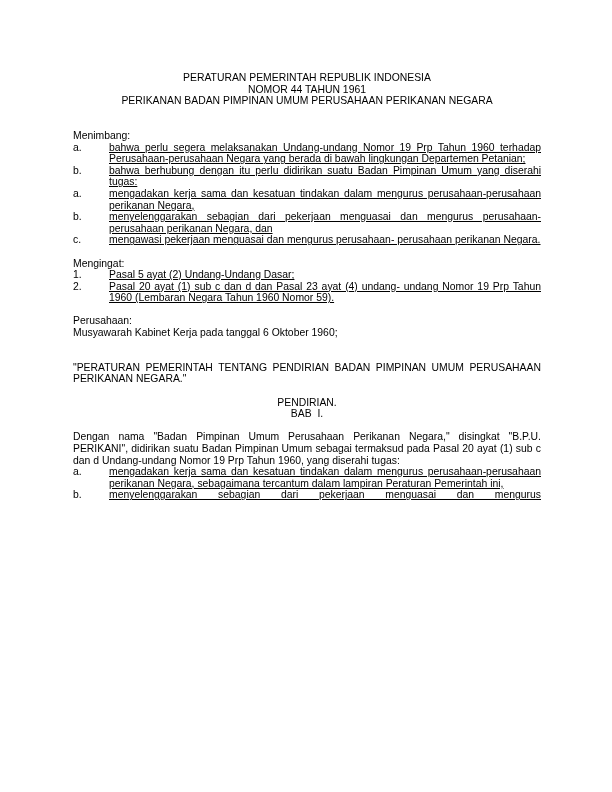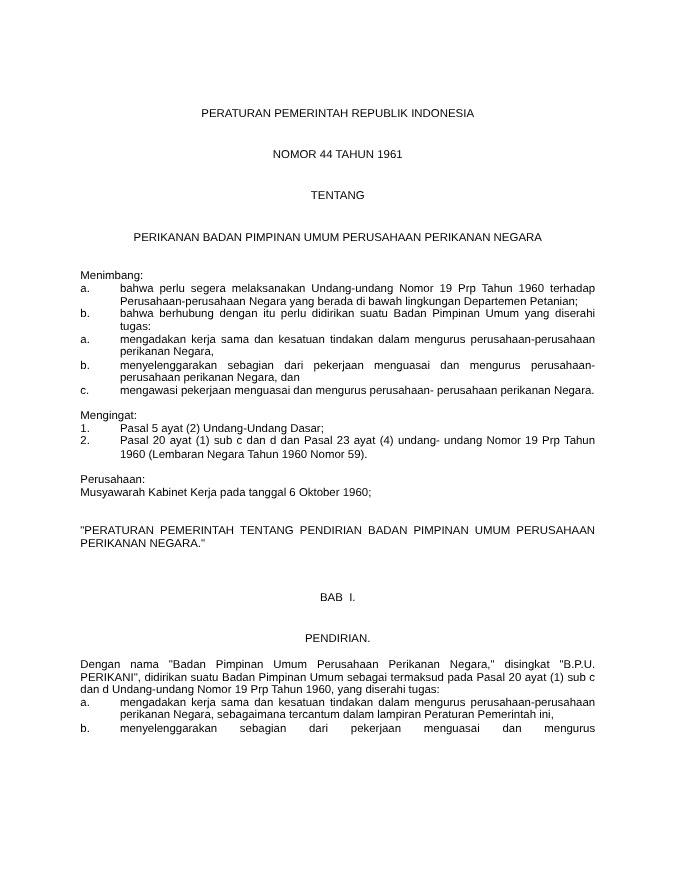--- a/index.html
+++ b/index.html
@@ -2,34 +2,33 @@
 <html><head>
 <meta charset="utf-8">
 <style>
   html, body { margin: 0; padding: 0; background: #ffffff; }
   body { width: 612px; height: 792px; position: relative; overflow: hidden; }
   .page {
     position: absolute; left: 73px; top: 72px; width: 468px;
     font-family: "Liberation Sans", sans-serif;
     font-size: 10.4px; line-height: 11.6px; color: #000;
   }
-  .center { text-align: center; margin-top: 26px; }
+  .center { text-align: center; }
   .just { text-align: justify; }
   .gap { height: 11.6px; }
   .item { display: flex; }
   .item .marker { width: 36px; flex: 0 0 36px; }
-  .item .body { flex: 1; text-align: justify; }
+  .item .body { flex: 1; text-align: justify; text-decoration: underline; }
 </style>
 </head>
 <body>
 
 <div class="page">
   <div class="center">PERATURAN PEMERINTAH REPUBLIK INDONESIA</div>
   <div class="center">NOMOR 44 TAHUN 1961</div>
-  <div class="center">TENTANG</div>
   <div class="center">PERIKANAN BADAN PIMPINAN UMUM PERUSAHAAN PERIKANAN NEGARA</div>
   <div class="gap"></div>
   <div class="gap"></div>
 
   <div>Menimbang:</div>
   <div class="item">
     <span class="marker">a.</span>
     <span class="body">bahwa perlu segera melaksanakan Undang-undang Nomor 19 Prp Tahun 1960 terhadap Perusahaan-perusahaan Negara yang berada di bawah lingkungan Departemen Petanian;</span>
   </div>
   <div class="item">
@@ -63,22 +62,22 @@
 
   <div>Perusahaan:</div>
   <div>Musyawarah Kabinet Kerja pada tanggal 6 Oktober 1960;</div>
   <div class="gap"></div>
 
   <div class="gap"></div>
 
   <div class="just">"PERATURAN PEMERINTAH TENTANG PENDIRIAN BADAN PIMPINAN UMUM PERUSAHAAN PERIKANAN NEGARA."</div>
   <div class="gap"></div>
 
+  <div class="center">PENDIRIAN.</div>
   <div class="center" style="white-space:pre;">BAB  I.</div>
-  <div class="center">PENDIRIAN.</div>
   <div class="gap"></div>
 
   <div class="just">Dengan nama "Badan Pimpinan Umum Perusahaan Perikanan Negara," disingkat "B.P.U. PERIKANI", didirikan suatu Badan Pimpinan Umum sebagai termaksud pada Pasal 20 ayat (1) sub c dan d Undang-undang Nomor 19 Prp Tahun 1960, yang diserahi tugas:</div>
   <div class="item">
     <span class="marker">a.</span>
     <span class="body">mengadakan kerja sama dan kesatuan tindakan dalam mengurus perusahaan-perusahaan perikanan Negara, sebagaimana tercantum dalam lampiran Peraturan Pemerintah ini,</span>
   </div>
   <div class="item">
     <span class="marker">b.</span>
     <span class="body" style="text-align-last: justify;">menyelenggarakan sebagian dari pekerjaan menguasai dan mengurus</span>

